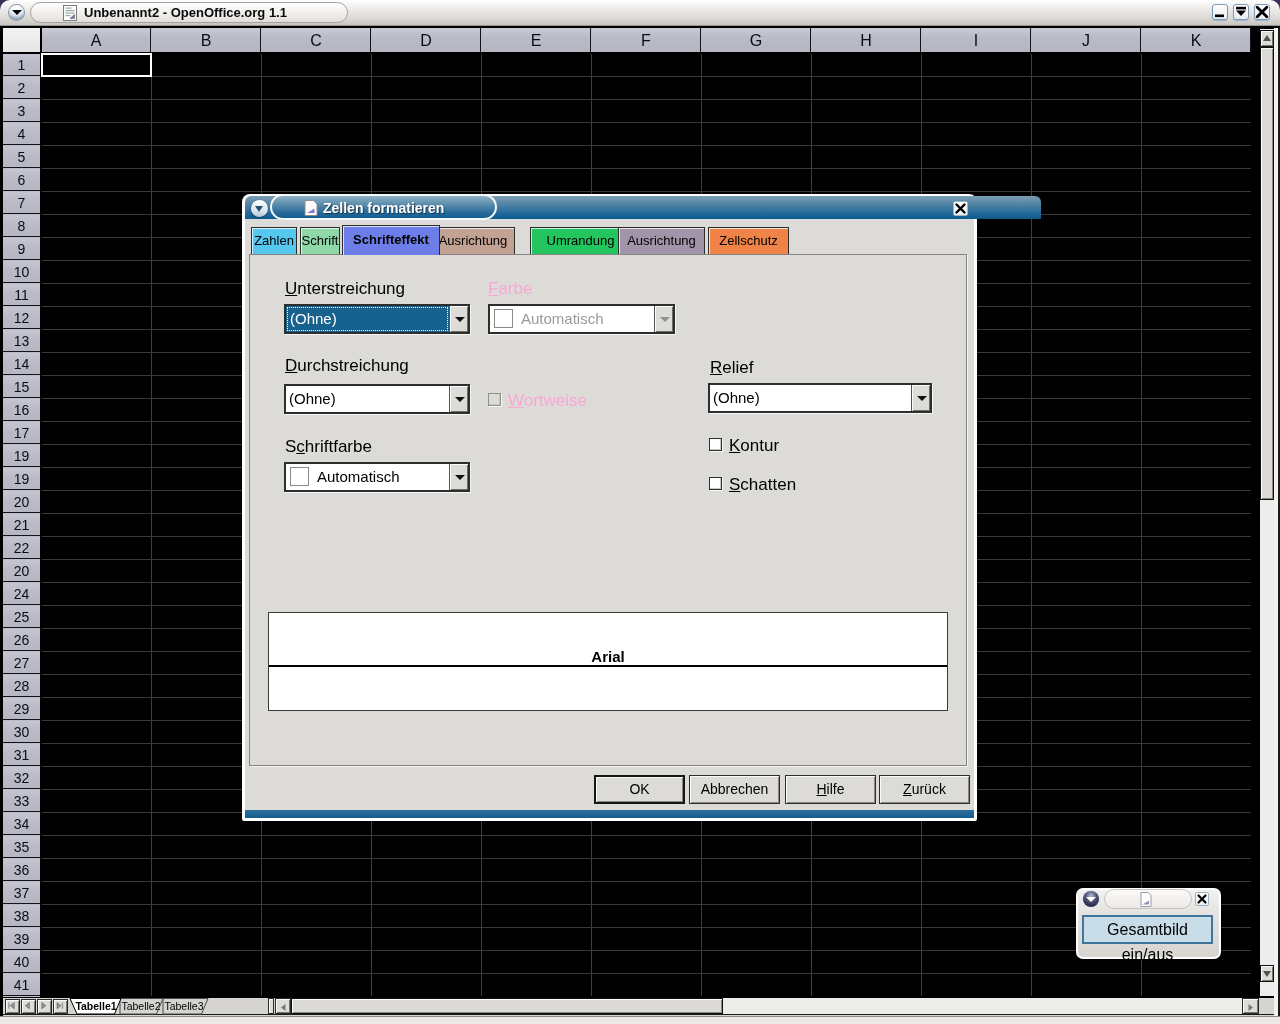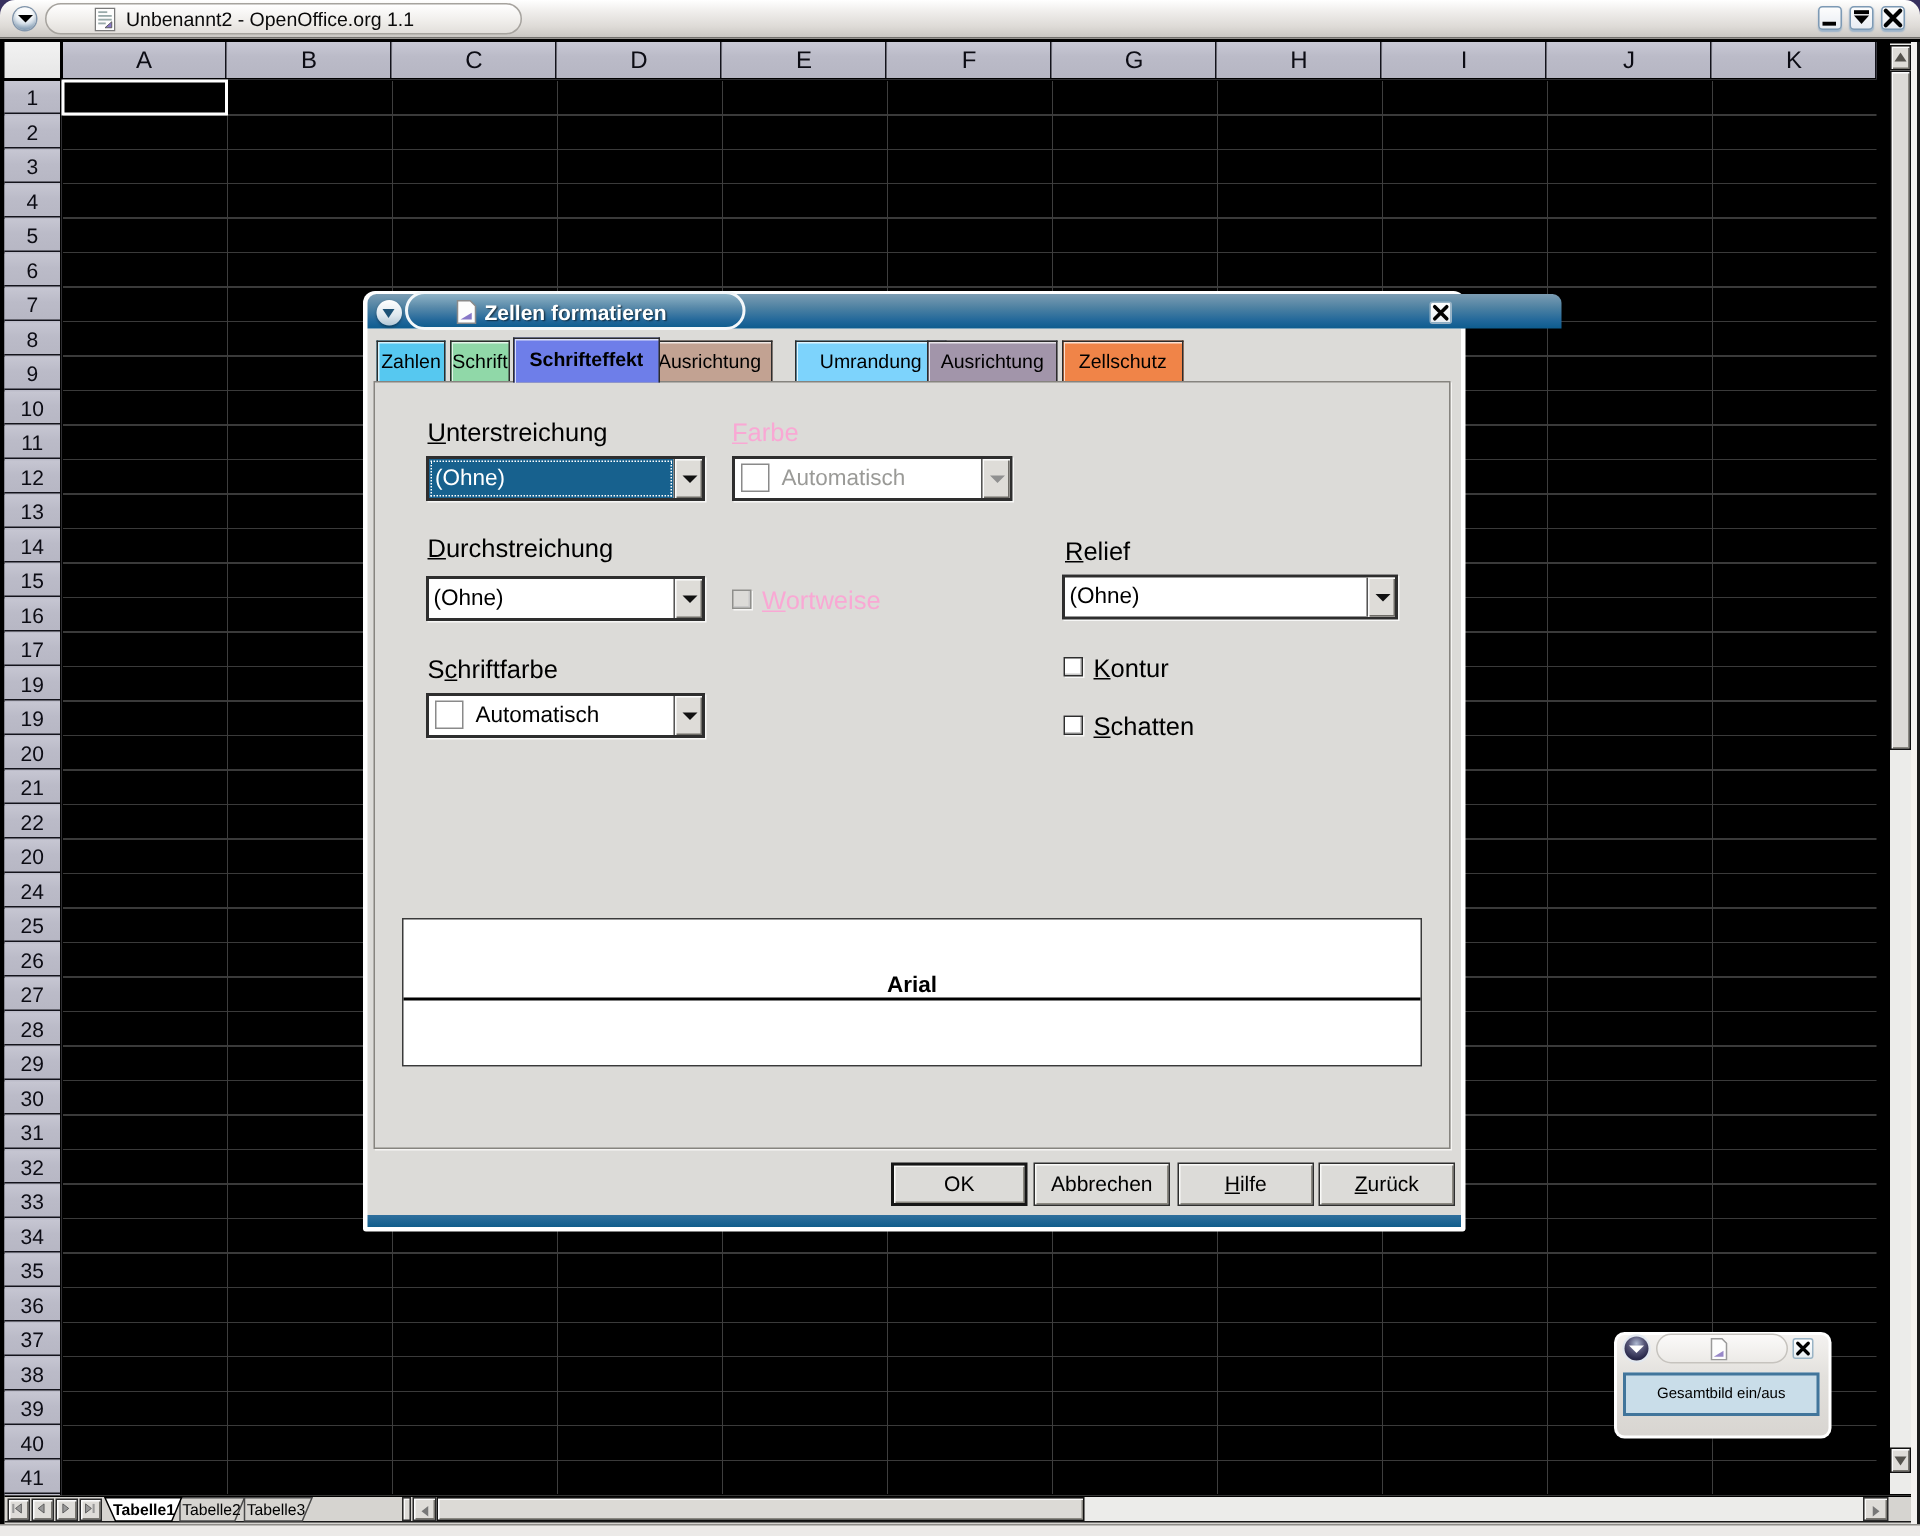--- a/index.html
+++ b/index.html
@@ -9,21 +9,21 @@
 #tbar{position:absolute;left:0;top:0;width:1280px;height:26px;
  background:linear-gradient(180deg,#ffffff 0%,#f0eeec 30%,#dedbd7 70%,#c9c6c2 100%);
  border-radius:10px 10px 0 0;border-bottom:1px solid #96938f}
 #mbtn{position:absolute;left:9px;top:5px;width:15px;height:15px;border-radius:50%;
  background:linear-gradient(180deg,#ffffff 0%,#f6f9fb 40%,#dde6ee 70%,#a8bccc 100%);
  box-shadow:0 0 0 1px #8296ac,inset 0 -2px 3px rgba(90,120,150,.5)}
 #mbtn:after{content:"";position:absolute;left:2.5px;top:5px;border-left:5px solid transparent;
  border-right:5px solid transparent;border-top:5.5px solid #000}
 #pill{position:absolute;left:30px;top:2px;width:318px;height:21px;border-radius:11px;
  background:linear-gradient(180deg,#ffffff,#efedea 60%,#e2dfdb);border:1px solid #a6a39e}
-#ttext{position:absolute;left:84px;top:5px;font-size:13px;font-weight:normal;color:#0a0a0a;letter-spacing:0px}
+#ttext{position:absolute;left:84px;top:5px;font-size:13px;font-weight:bold;color:#0a0a0a;letter-spacing:0px}
 .wbtn{position:absolute;top:4px;width:16px;height:16px;background:linear-gradient(180deg,#fdfdfd,#e8ecf2);
  border:1px solid #7d9ab5;border-radius:3px;box-shadow:0 1px 1px #9bb3c9}
 
 #hrule{position:absolute;left:0;top:26px;width:1280px;height:2px;background:#000}
 #corner{position:absolute;left:3px;top:28px;width:38px;height:25px;background:linear-gradient(180deg,#f2f2f2,#e6e6e6);border-right:1px solid #000;border-bottom:1px solid #000}
 #colhdr{position:absolute;left:42px;top:28px;width:1209px;height:25px;background:#bcbcc9;border-bottom:1px solid #000}
 .ch{position:absolute;top:0;height:24px;background:linear-gradient(180deg,#c9c9d5,#bbbbc8 40%,#b6b6c3);
  border-right:1px solid #13131b;color:#0c0c14;font-size:16px;text-align:center;line-height:25px}
 #rowhdr{position:absolute;left:3px;top:54px;width:38px;height:943px;background:#bcbcc9;border-right:1px solid #000}
 .rh{position:absolute;left:0;width:37px;height:22px;background:linear-gradient(180deg,#c6c6d2,#bbbbc8 45%,#b7b7c4);
@@ -95,21 +95,21 @@
 #fpill{position:absolute;left:28px;top:1px;width:88px;height:20px;border-radius:10px;
  background:linear-gradient(180deg,#fbfaf9,#eceae7);border:1px solid #c6c3be}
 #fmbtn{position:absolute;left:7px;top:3px;width:16px;height:16px;border-radius:50%;
  background:radial-gradient(circle at 50% 30%,#b0bcd4 0%,#565678 38%,#2a2a4c 72%,#1e1e3a 100%);
  box-shadow:0 0 0 1.5px #e2e8f0}
 #fmbtn:after{content:"";position:absolute;left:3px;top:6px;border-left:5px solid transparent;
  border-right:5px solid transparent;border-top:5.5px solid #fff}
 #fclose{position:absolute;left:119px;top:4px;width:14px;height:14px;background:linear-gradient(180deg,#fff,#e8eef2);
  border:1px solid #9ab4c6;border-radius:2px}
 #fbtn{position:absolute;left:6px;top:27px;width:131px;height:29px;background:#c9dde9;border:2px solid #41759b;
- font-size:10px;color:#000;text-align:center;line-height:25px}
+ font-size:16px;color:#000;text-align:center;line-height:25px}
 svg{position:absolute}
 </style></head><body>
 <div id="scr">
 <div id="desk"></div>
 <div id="leftedge"></div>
 <div id="hrule"></div>
 <div id="grid"></div>
 <div id="corner"></div>
 <div id="colhdr">
       <div class="ch" style="left:0px;width:109px">A</div>
@@ -273,21 +273,21 @@
    <div id="dclose">
           <svg width="13" height="13" viewBox="0 0 13 13">
             <path d="M2.5 2.5 L10.5 10.5 M10.5 2.5 L2.5 10.5" stroke="#000" stroke-width="2.4" stroke-linecap="round"></path>
           </svg>
         </div>
  </div>
  <div class="tab" style="left:9px;width:46px;background:#56c8f0">Zahlen</div>
       <div class="tab" style="left:58px;width:40px;background:#90d8a8">Schrift</div>
       <div class="tab" style="left:100px;width:98px;background:#6e7ee9;top:31px;height:30px;font-weight:bold;z-index:3;line-height:28px">Schrifteffekt</div>
       <div class="tab" style="left:189px;width:84px;background:#c2a292">Ausrichtung</div>
-      <div class="tab" style="left:288px;width:101px;background:#7dd3fc">Umrandung</div>
+      <div class="tab" style="left:288px;width:101px;background:#22c55e">Umrandung</div>
       <div class="tab" style="left:376px;width:87px;background:#a295aa">Ausrichtung</div>
       <div class="tab" style="left:466px;width:81px;background:#f08448">Zellschutz</div>
  <div id="frame"></div>
  <div id="dstrip"></div>
  <div class="lbl" style="left:43px;top:85px"><span style="text-decoration:underline">U</span>nterstreichung</div>
  <div class="lbl dis" style="left:246px;top:85px"><span style="text-decoration:underline">F</span>arbe</div>
  <div class="dd" style="left:42px;top:110px;width:186px">
    <div style="position:absolute;left:0;top:0;right:19px;bottom:0;background:#17618e;outline:1px dotted #fff;outline-offset:-2px"></div>
    <div class="ddtxt" style="color:#fff;left:4px">(Ohne)</div>
    <div class="ddbtn"></div>

